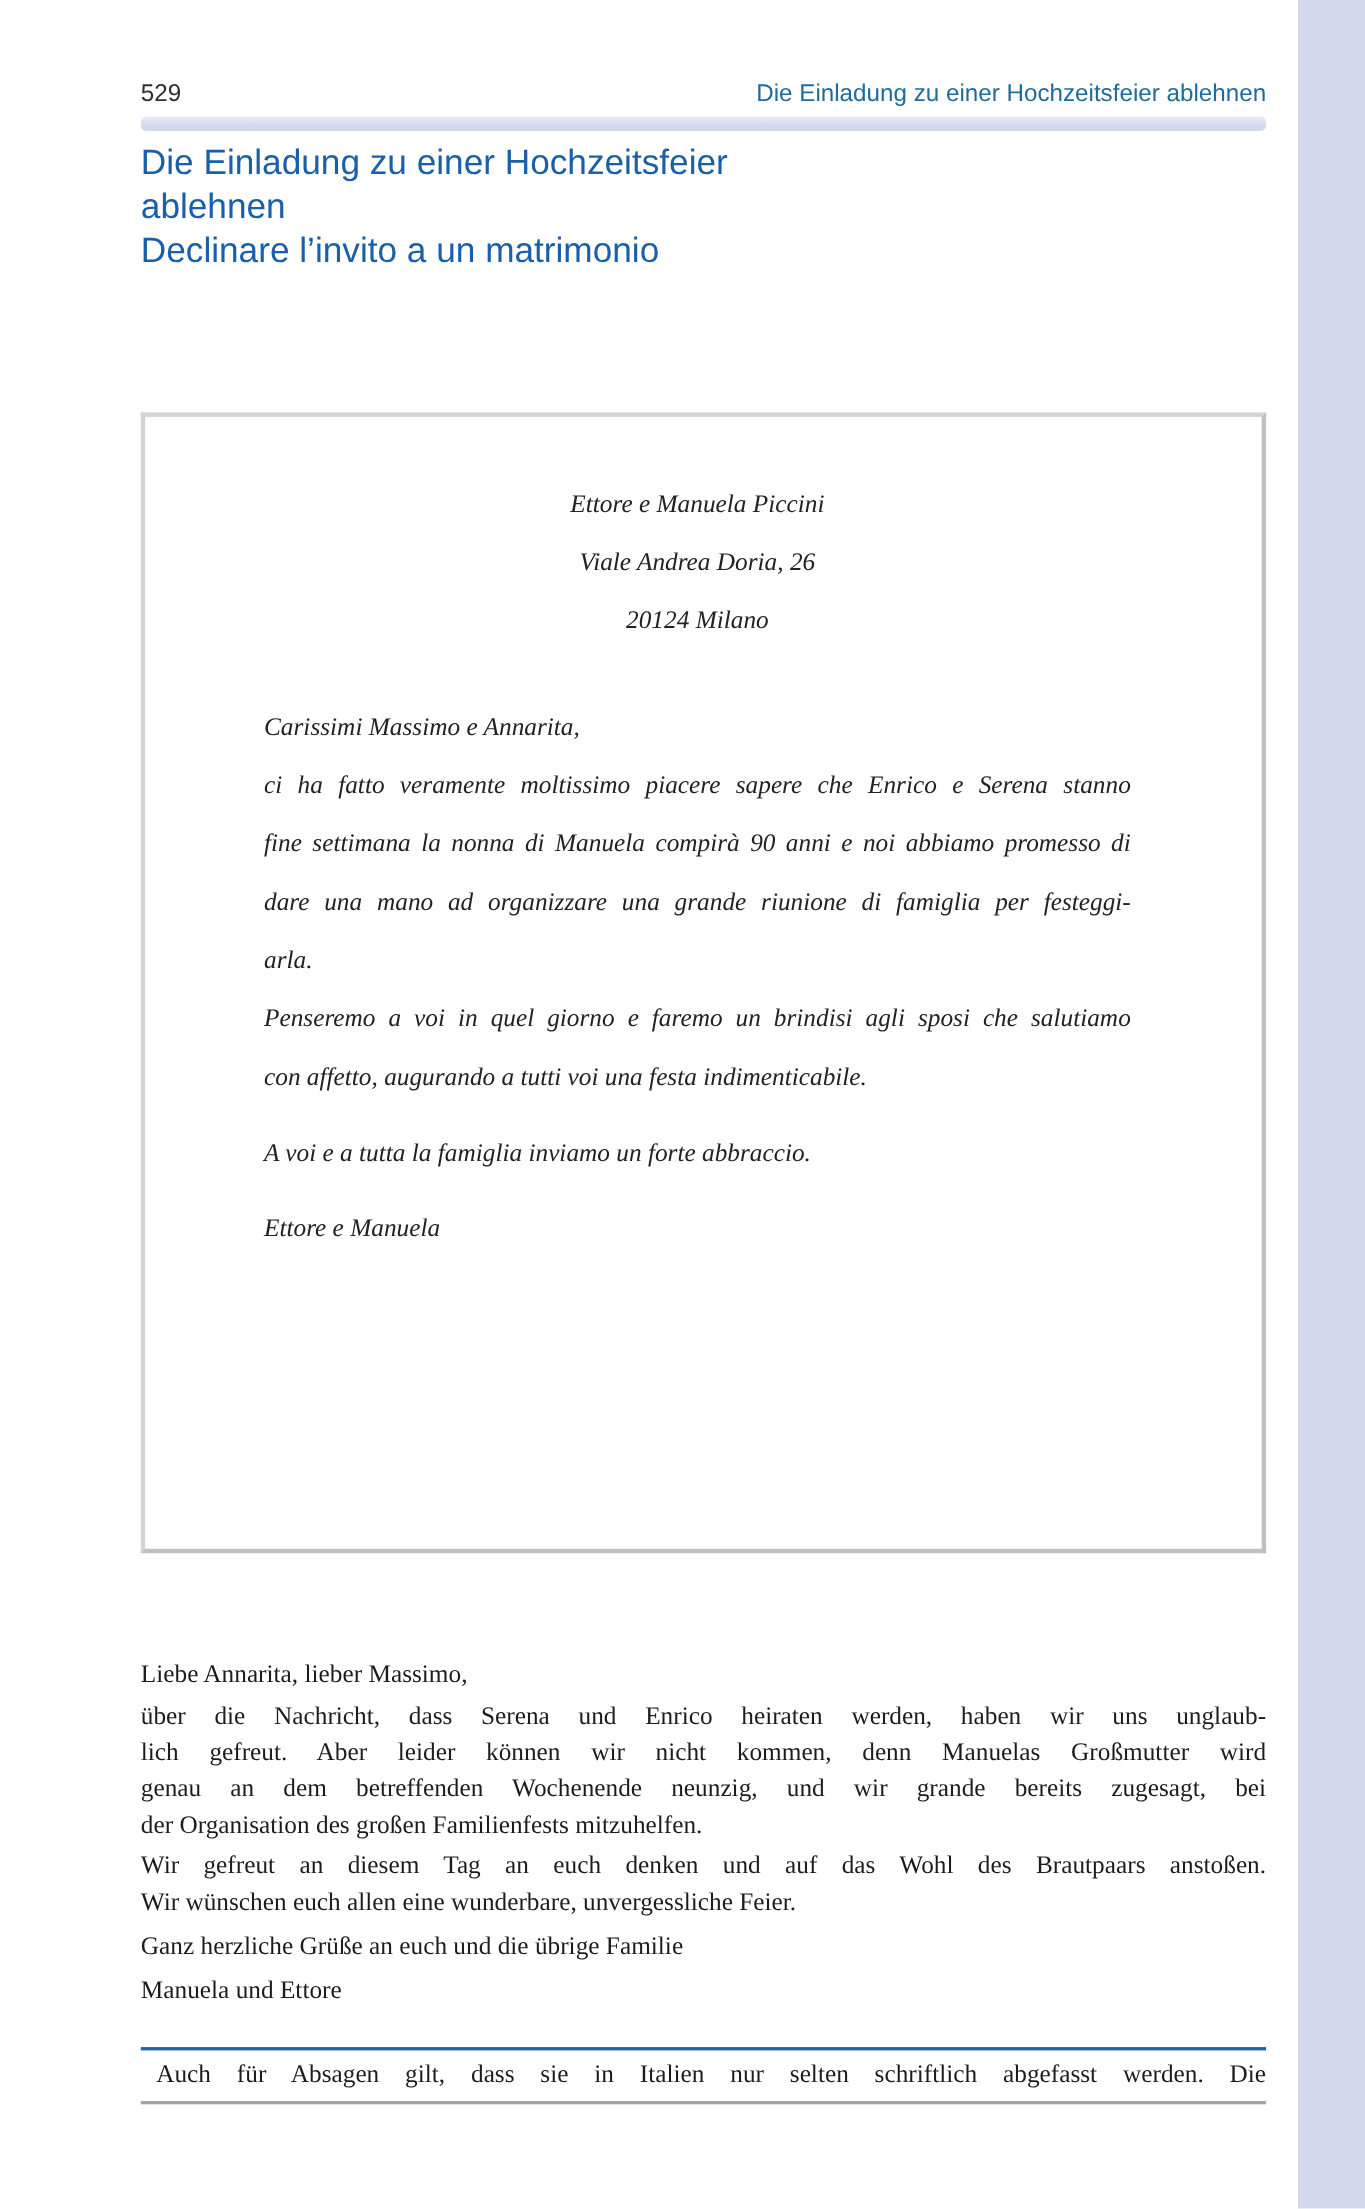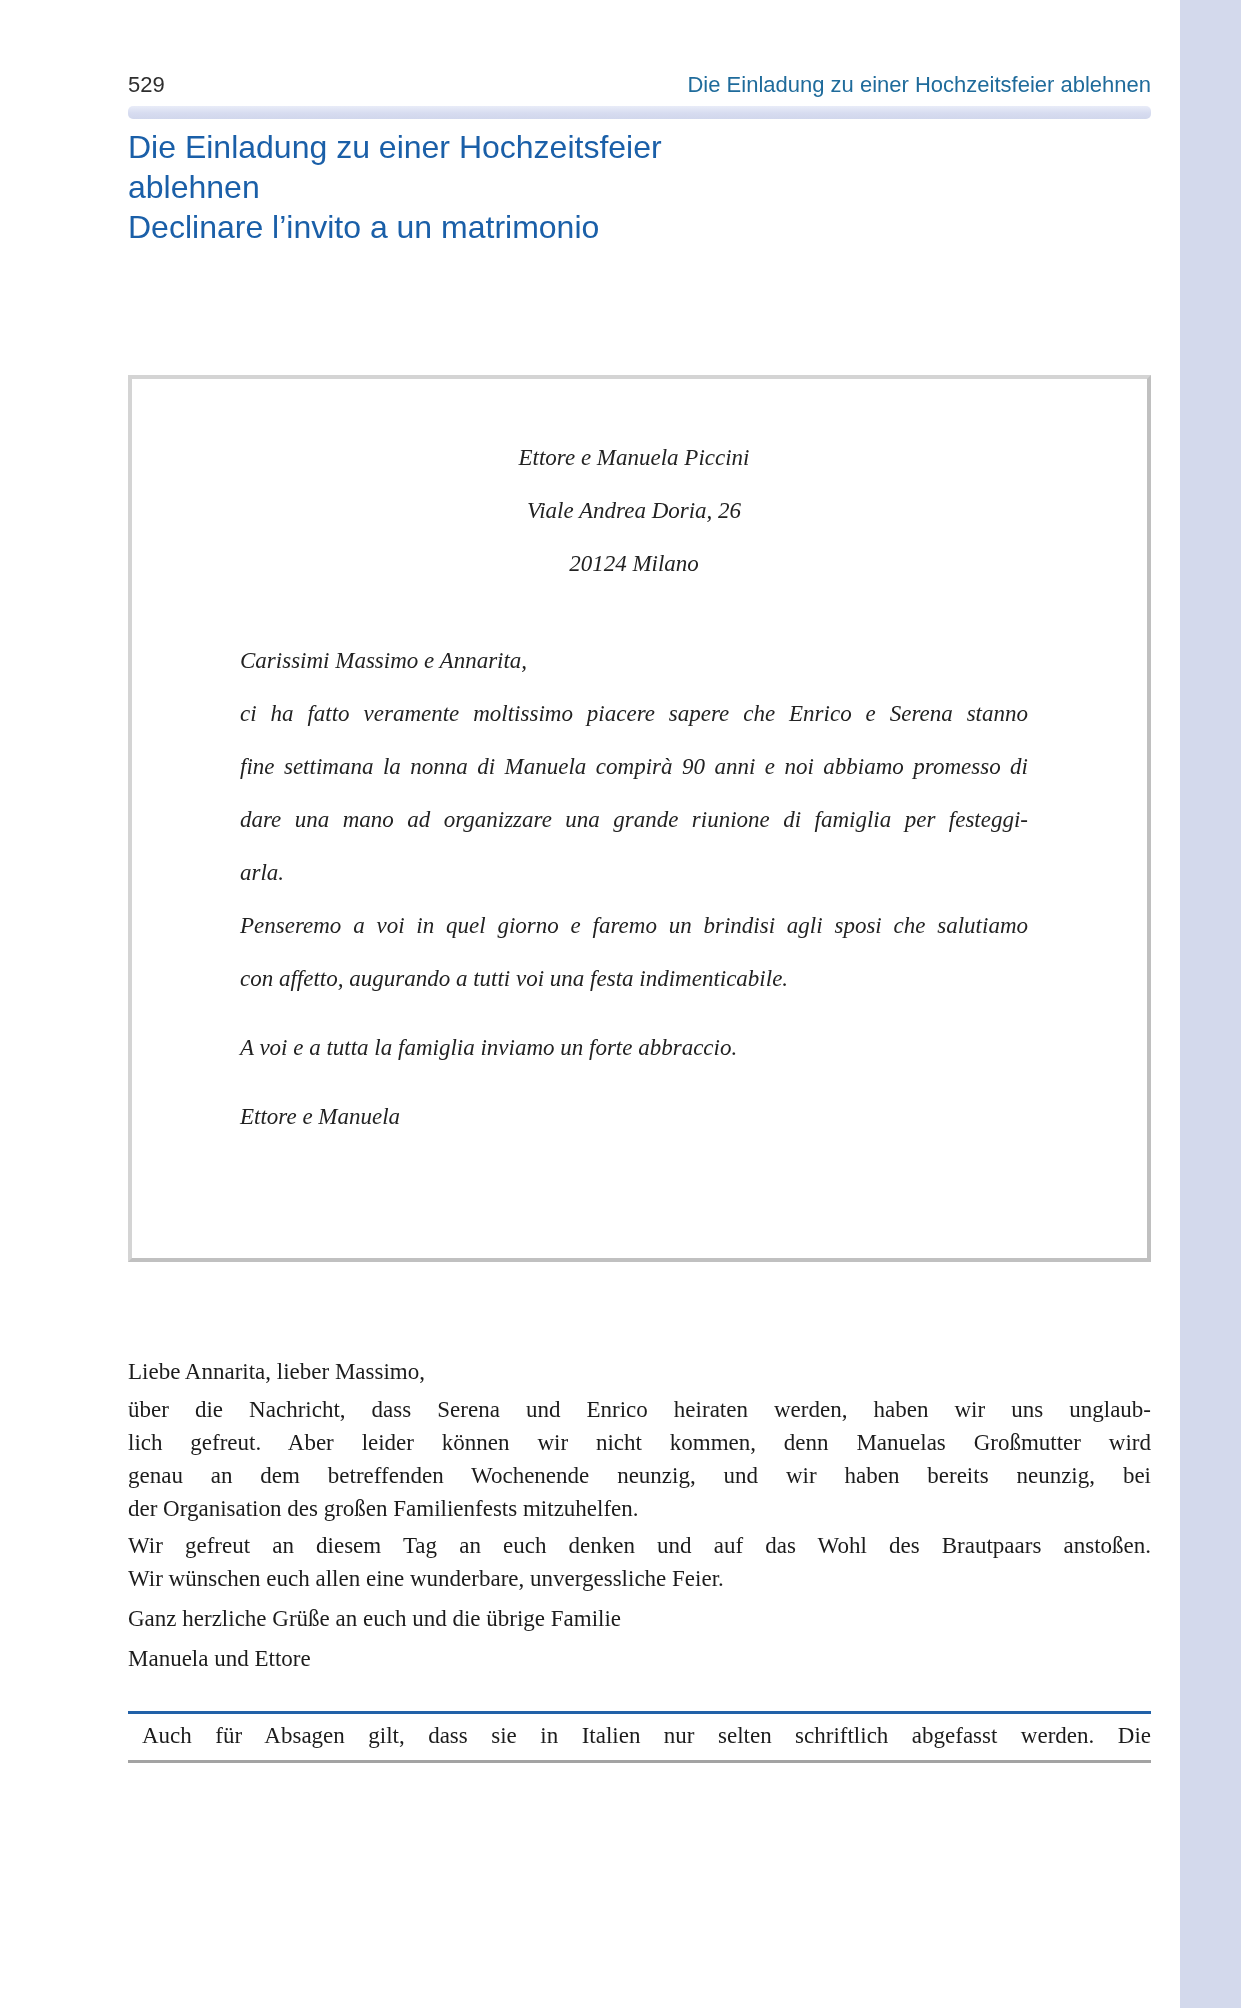--- a/index.html
+++ b/index.html
@@ -21,21 +21,21 @@
   .running { color:#1f6b9b; }
   .header-bar { margin-top:8px; height:13px; border-radius:5px;
     background:linear-gradient(180deg,#e9ecf8 0%, #d7dcf0 55%, #d1d7ec 100%); }
 
   
   .title { margin-top:8px; font-family:"Liberation Sans", sans-serif; font-weight:normal;
            font-size:32px; line-height:40px; color:#1a5fa8; }
 
   
   .letter-box {
-    margin-top:128px; box-sizing:border-box; height:887px;
+    margin-top:128px; box-sizing:border-box; height:1037px;
     border:4px solid #c8c8c8; border-color:#d4d4d4 #c0c0c0 #c0c0c0 #d4d4d4;
     background:#ffffff;
     padding:52px 119px 0 108px;
     font-family:"Liberation Serif","DejaVu Serif", serif; font-style:italic;
     font-size:23px; line-height:53px; color:#222222;
   }
   .hw-line { margin:0; }
   .jl { text-align:justify; text-align-last:justify; }
   .sender { text-align:center; }
   .dateline { text-align:right; margin-top:12px; }
@@ -97,21 +97,21 @@
       </div>
       <div class="closing-it hw-line">A voi e a tutta la famiglia inviamo un forte abbraccio.</div>
       <div class="signature-it hw-line">Ettore e Manuela</div>
     </div>
 
     <div class="translation">
       <div>Liebe Annarita, lieber Massimo,</div>
       <div class="t-para1">
         <div class="jl">über die Nachricht, dass Serena und Enrico heiraten werden, haben wir uns unglaub-</div>
         <div class="jl">lich gefreut. Aber leider können wir nicht kommen, denn Manuelas Großmutter wird</div>
-        <div class="jl">genau an dem betreffenden Wochenende neunzig, und wir haben bereits neunzig, bei</div>
+        <div class="jl">genau an dem betreffenden Wochenende neunzig, und wir grande bereits zugesagt, bei</div>
         <div>der Organisation des großen Familienfests mitzuhelfen.</div>
       </div>
       <div class="t-para2">
         <div class="jl">Wir gefreut an diesem Tag an euch denken und auf das Wohl des Brautpaars anstoßen.</div>
         <div>Wir wünschen euch allen eine wunderbare, unvergessliche Feier.</div>
       </div>
       <div class="t-closing">Ganz herzliche Grüße an euch und die übrige Familie</div>
       <div class="t-signature">Manuela und Ettore</div>
     </div>
 

